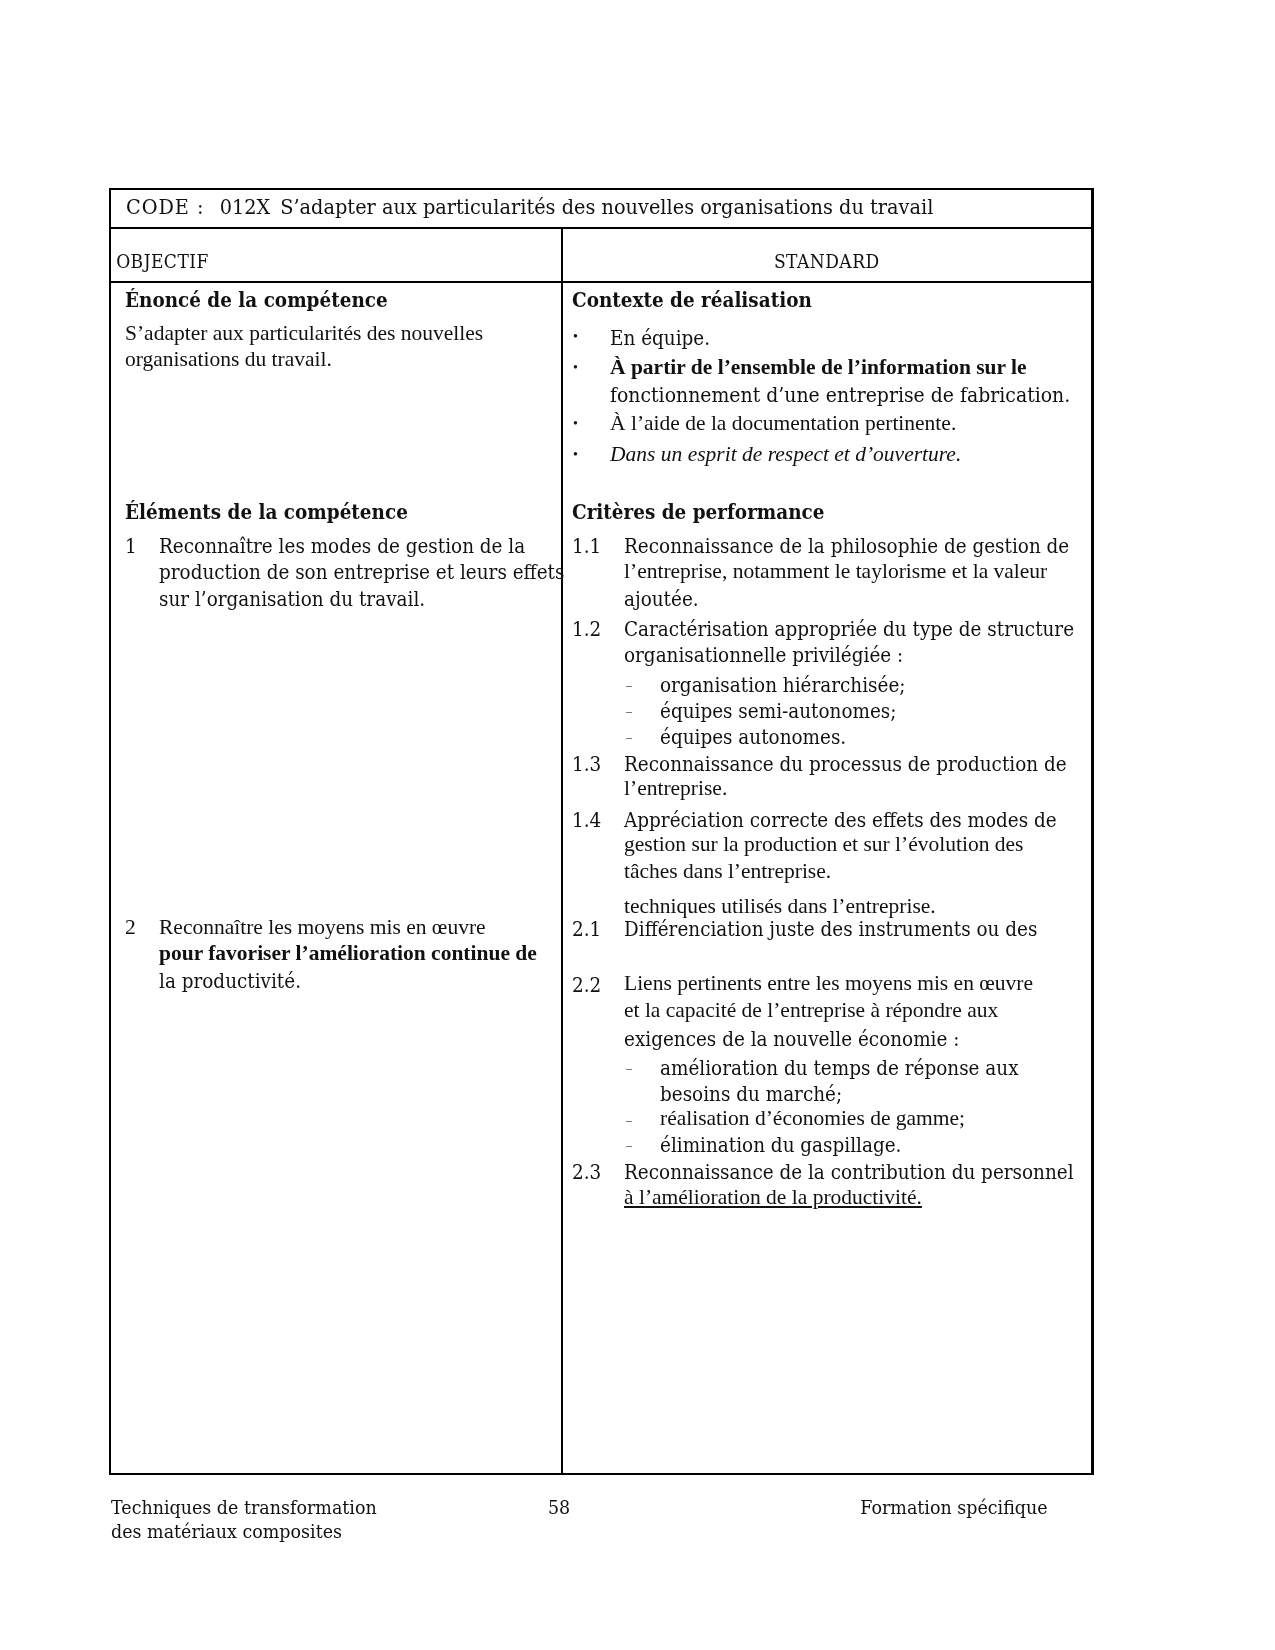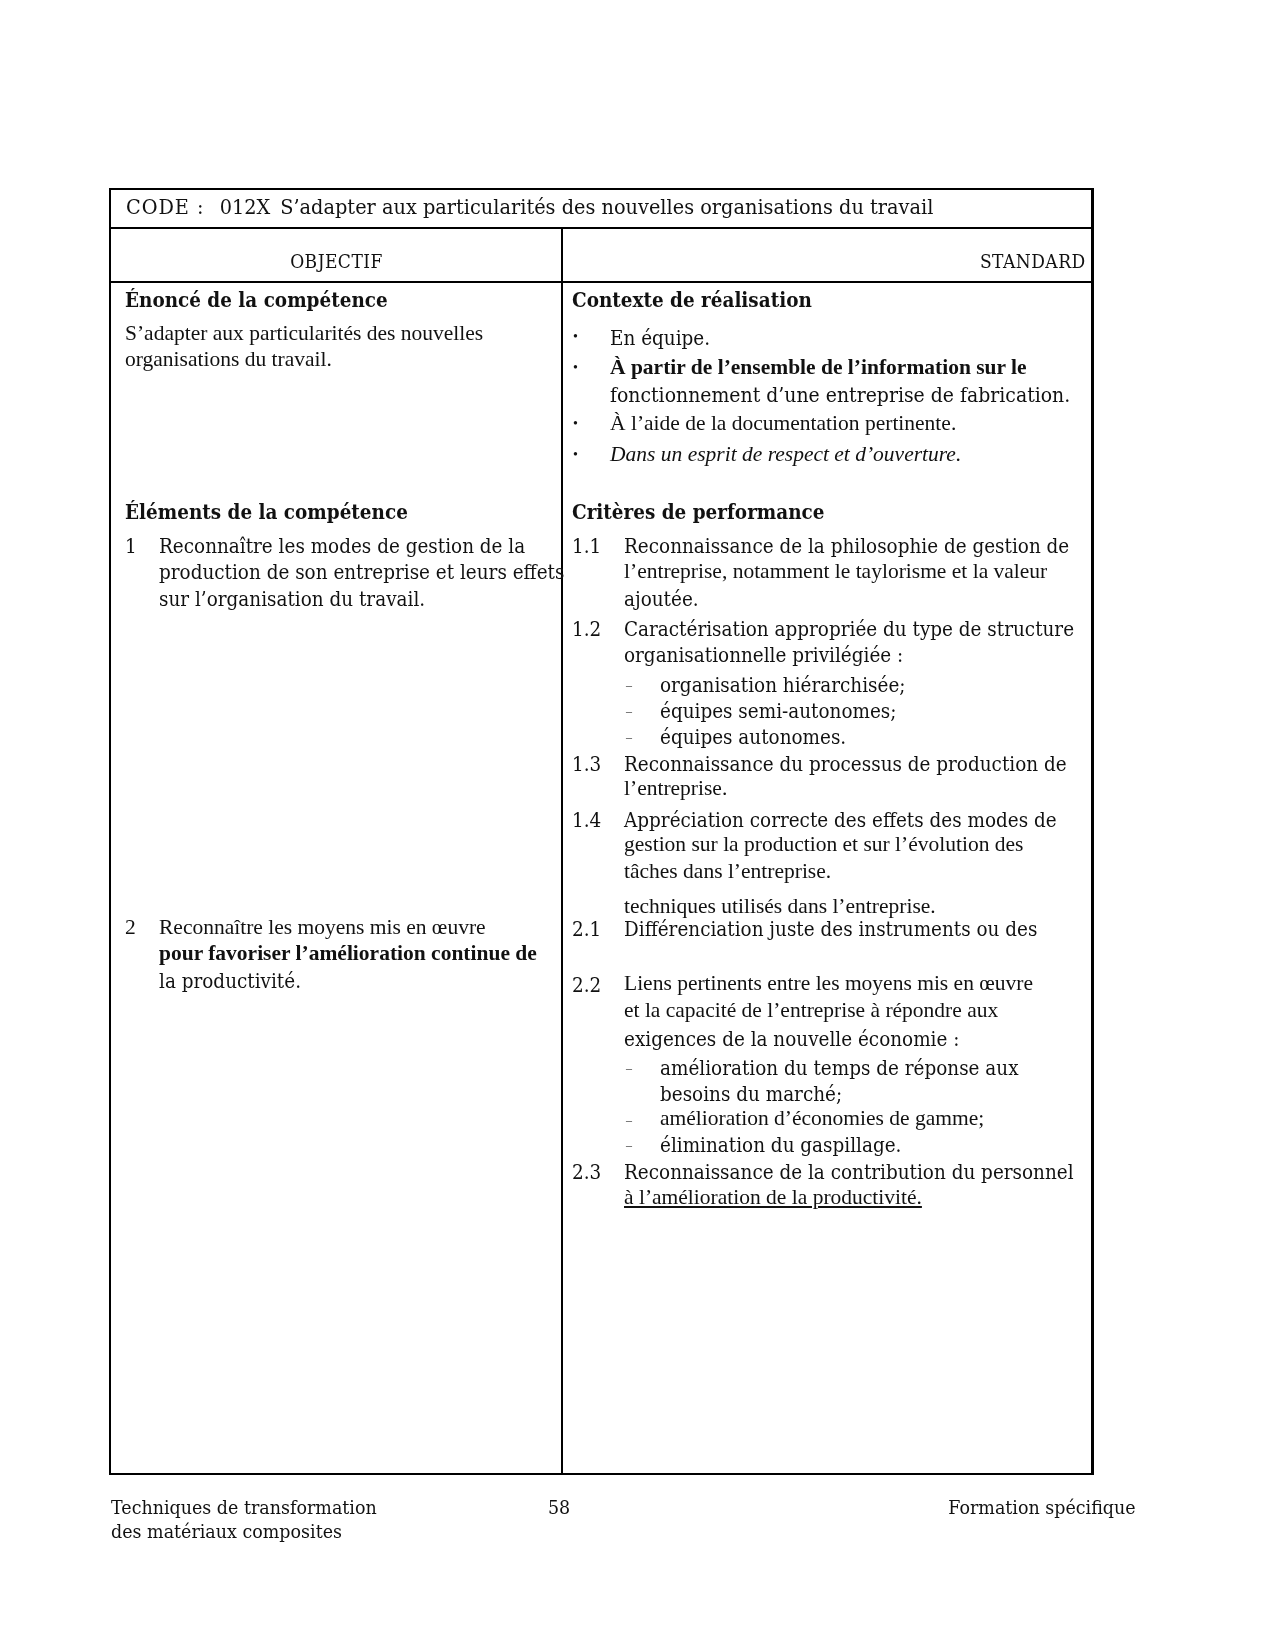--- a/index.html
+++ b/index.html
@@ -26,24 +26,24 @@
   <div class="line" style="left:110px; top:281px; width:983px; height:2px;"></div>
   <div class="line" style="left:561px; top:228px; width:2px; height:1246px;"></div>
 </div>
 
 <div class="abs cond" style="left:126px; top:195px; font-size:21px;">
   <span style="letter-spacing:1px;">CODE :</span>
   <span style="margin-left:10px;">012X</span>
   <span style="margin-left:4px;">S’adapter aux particularités des nouvelles organisations du travail</span>
 </div>
 
-<div class="abs" style="left:111px; top:250px; width:450px; text-align:center;">
+<div class="abs" style="left:111px; top:250px; width:450px; ">
   <span class="hdr" style="display:inline-block;">OBJECTIF</span>
 </div>
-<div class="abs" style="left:563px; top:250px; width:528px; text-align:right;">
+<div class="abs" style="left:563px; top:250px; width:528px; text-align:center;">
   <span class="hdr" style="display:inline-block;">STANDARD</span>
 </div>
 
 <div class="abs cond bold" style="left:125px; top:288px; font-size:20px;">Énoncé de la compétence</div>
 <div class="abs t" style="left:125px; top:323px;">S’adapter aux particularités des nouvelles</div>
 <div class="abs t" style="left:125px; top:349px;">organisations du travail.</div>
 
 <div class="abs cond bold" style="left:125px; top:500px; font-size:20px;">Éléments de la compétence</div>
 
 <div>
@@ -126,32 +126,32 @@
 
   <div>
     <span class="abs cond" style="left:572px; top:973px; font-size:20px;">2.2</span>
     <span class="abs t" style="left:624px; top:973px;">Liens pertinents entre les moyens mis en œuvre</span>
     <span class="abs t" style="left:624px; top:1000px;">et la capacité de l’entreprise à répondre aux</span>
     <span class="abs cond" style="left:624px; top:1027px; font-size:20px;">exigences de la nouvelle économie :</span>
     <span class="abs dash" style="left:626px; top:1061px;">–</span>
     <span class="abs cond" style="left:660px; top:1056px; font-size:20px;">amélioration du temps de réponse aux</span>
     <span class="abs cond" style="left:660px; top:1082px; font-size:20px;">besoins du marché;</span>
     <span class="abs dash" style="left:626px; top:1113px;">–</span>
-    <span class="abs t" style="left:660px; top:1108px;">amélioration d’économies de gamme;</span>
+    <span class="abs t" style="left:660px; top:1108px;">réalisation d’économies de gamme;</span>
     <span class="abs dash" style="left:626px; top:1138px;">–</span>
     <span class="abs cond" style="left:660px; top:1133px; font-size:20px;">élimination du gaspillage.</span>
   </div>
 
   <div>
     <span class="abs cond" style="left:572px; top:1160px; font-size:20px;">2.3</span>
     <span class="abs cond" style="left:624px; top:1160px; font-size:20px;">Reconnaissance de la contribution du personnel</span>
     <span class="abs t" style="left:624px; top:1187px;text-decoration:underline;">à l’amélioration de la productivité.</span>
   </div>
 </div>
 
 <div>
   <div class="abs cond" style="left:111px; top:1496px; font-size:19px;">Techniques de transformation</div>
   <div class="abs cond" style="left:111px; top:1520px; font-size:19px;">des matériaux composites</div>
   <div class="abs cond" style="left:548px; top:1496px; font-size:19px;">58</div>
-  <div class="abs" style="left:932px; top:1496px; width:200px; text-align:right;">
+  <div class="abs" style="left:844px; top:1496px; width:200px; text-align:right;">
     <span class="cond" style="display:inline-block; font-size:19px; transform-origin:right top;">Formation spécifique</span>
   </div>
 </div>
 
 </body></html>

